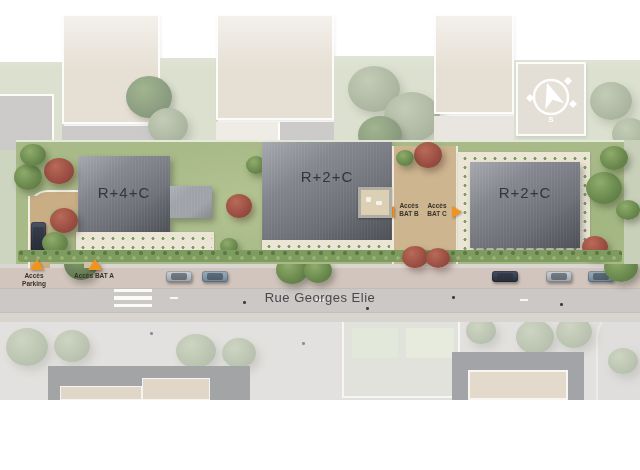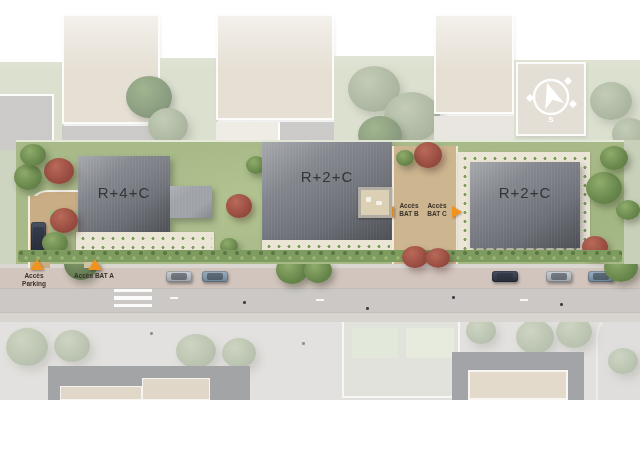--- a/index.html
+++ b/index.html
@@ -152,20 +152,21 @@
 
     <div class="crosswalk" style="left:114px;top:39px;width:38px;height:22px;"></div>
     <div class="dash" style="left:170px;top:47px;width:8px;height:2px;"></div>
     <div class="dash" style="left:316px;top:49px;width:8px;height:2px;"></div>
     <div class="dash" style="left:520px;top:49px;width:8px;height:2px;"></div>
     <div class="dot" style="left:243px;top:51px;"></div>
     <div class="dot" style="left:366px;top:57px;"></div>
     <div class="dot" style="left:452px;top:46px;"></div>
     <div class="dot" style="left:560px;top:53px;"></div>
 
+    <div class="street-name" style="left:240px;top:40px;width:160px;">Rue Georges Elie</div>
   </div>
 
   <div style="left:0;top:138px;width:640px;height:128px;">
     <div style="left:16px;top:2px;width:608px;height:124px;border-top:2px solid rgba(255,255,255,.7);
          background:#a8ba88;background-image:radial-gradient(ellipse 120px 60px at 230px 60px,#b3c491,rgba(0,0,0,0)),
          radial-gradient(ellipse 140px 70px at 520px 70px,#9db37c,rgba(0,0,0,0));"></div>
     <div class="pale" style="left:0;top:12px;width:16px;height:114px;background:#cdd4c0;"></div>
     <div class="pale" style="left:624px;top:2px;width:16px;height:124px;background:#c9d0ba;"></div>
 
     <div class="path" style="left:28px;top:52px;width:76px;height:20px;border-top-left-radius:20px;border-top:2px solid #f3f0e8;border-left:2px solid #f3f0e8;"></div>

